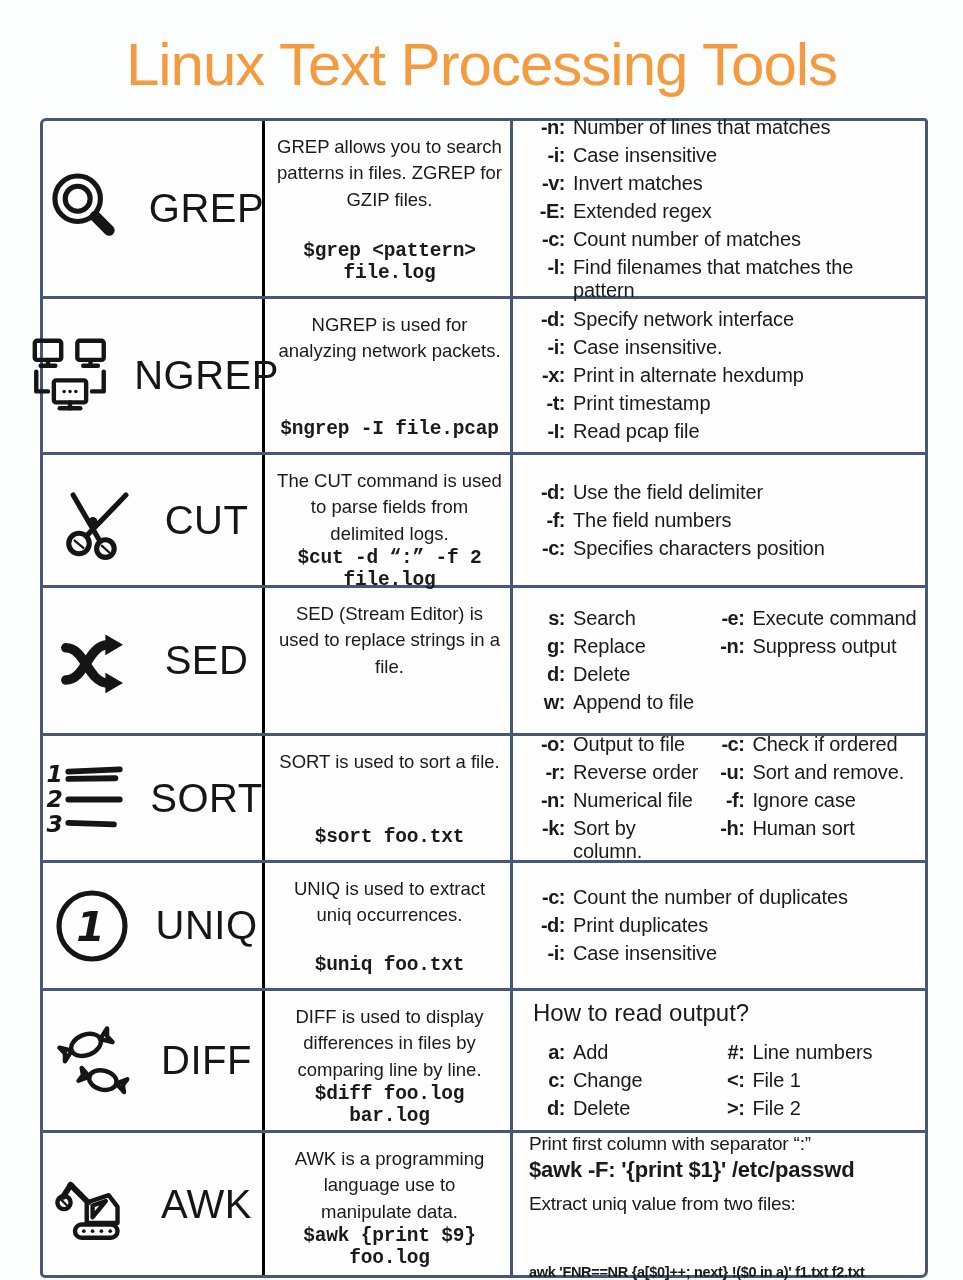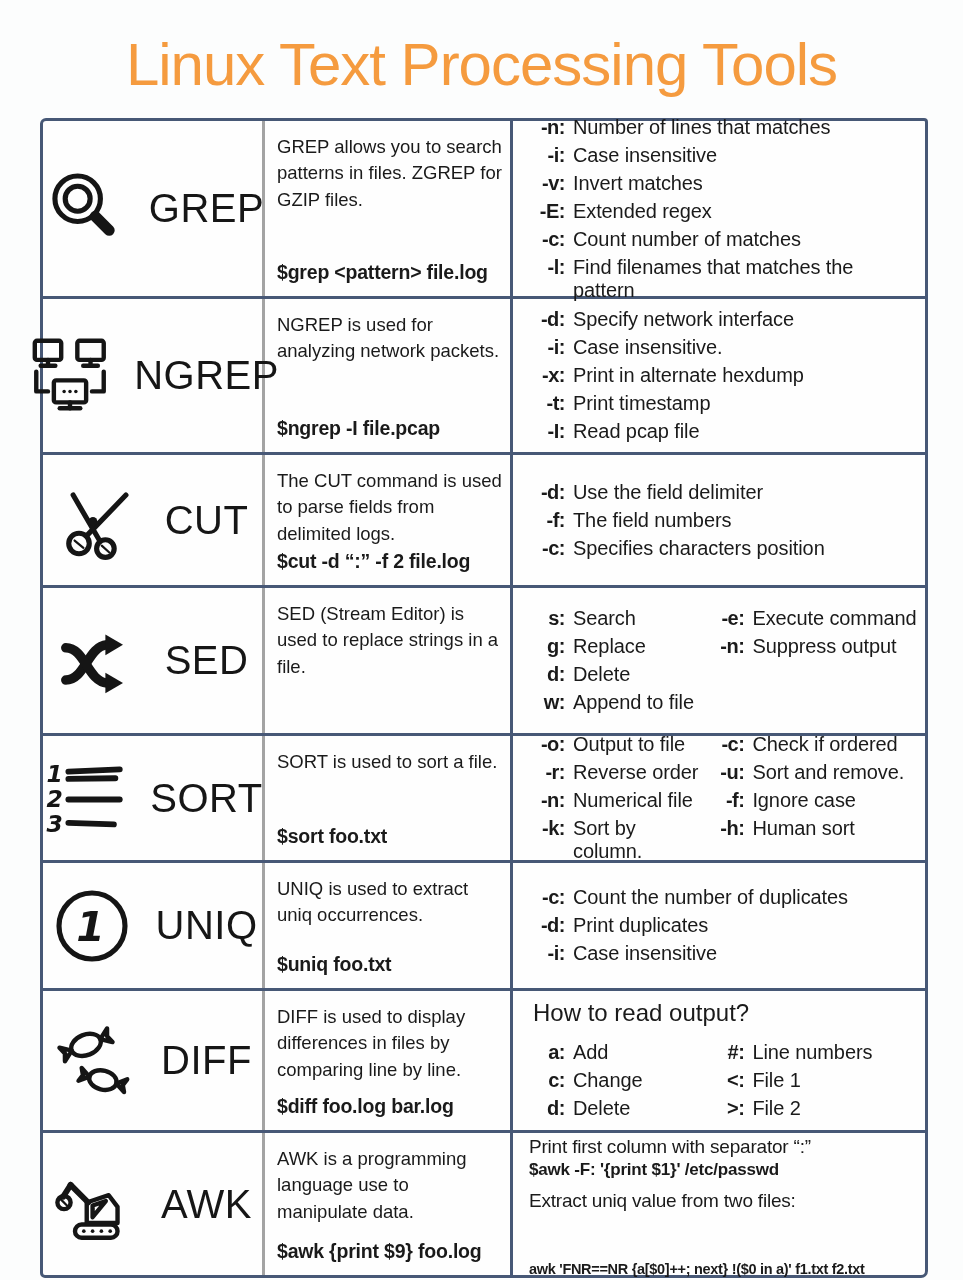--- a/index.html
+++ b/index.html
@@ -28,60 +28,61 @@
   }
   .row{
     display:flex;
     border-bottom:3px solid #475876;
     box-sizing:border-box;
   }
   .row:last-child{border-bottom:none;}
   .cell{box-sizing:border-box;}
   .cell-name{
     width:222px;flex:0 0 222px;
-    border-right:3px solid #a3a3a3;
+    border-right:3px solid #000000;
     display:flex;align-items:center;justify-content:center;
     gap:20px;padding:4px 4px;
   }
   .tool-icon{width:88px;height:92px;flex:0 0 88px;display:flex;align-items:center;justify-content:center;}
   .tool-icon svg{width:100%;height:100%;}
   .tool-title{
     font-size:40px;
     letter-spacing:0.5px;
     white-space:nowrap;
     color:#161616;
   }
   .cell-desc{
     width:248px;flex:0 0 248px;
     border-right:3px solid #475876;
     display:flex;flex-direction:column;
     padding:13px 8px 12px 12px;
+    text-align:center;
   }
   .desc{font-size:18.5px;line-height:1.42;}
-  .cmd{font-weight:bold;font-size:19.5px;margin-top:auto;letter-spacing:-0.2px;}
+  .cmd{font-weight:bold;font-size:19.5px;margin-top:auto;letter-spacing:-0.2px;font-family:Liberation Mono, monospace;}
   .cell-flags{
     flex:1 1 auto;
     display:flex;flex-direction:column;justify-content:center;
     padding:8px 6px 8px 16px;
   }
   .flags-heading{font-size:24px;margin:0 0 12px 4px;}
   .flag-cols{display:flex;}
   .flag-col{display:flex;flex-direction:column;flex:0 0 46%;}
   .flag-col:last-child{flex:1 1 auto;}
   .single .flag-col{flex:1 1 auto;}
   .flag{display:flex;align-items:baseline;margin:2.5px 0;}
   .flag-key{
     font-size:20px;font-weight:600;
     min-width:36px;text-align:right;
     margin-right:8px;white-space:nowrap;
     letter-spacing:-0.5px;
   }
   .flag-desc{font-size:20px;letter-spacing:-0.1px;}
   .awk-label{font-size:19px;margin:4px 0 1px 0;letter-spacing:-0.2px;}
-  .awk-cmd{font-weight:bold;font-size:17px;margin:1px 0 6px 0;letter-spacing:-0.2px;}
+  .awk-cmd{font-weight:bold;font-size:22px;margin:1px 0 6px 0;letter-spacing:-0.2px;}
   .awk-cmd.cmd-small{font-size:14.5px;letter-spacing:-0.3px;margin-bottom:0;margin-top:48px;}
 </style>
 </head>
 <body>
 
 <div class="page-title">Linux Text Processing Tools</div>
 <div class="tools-table" id="rows">
     <div class="row" style="height: 178px;">
       <div class="cell cell-name">
         <div class="tool-icon">

